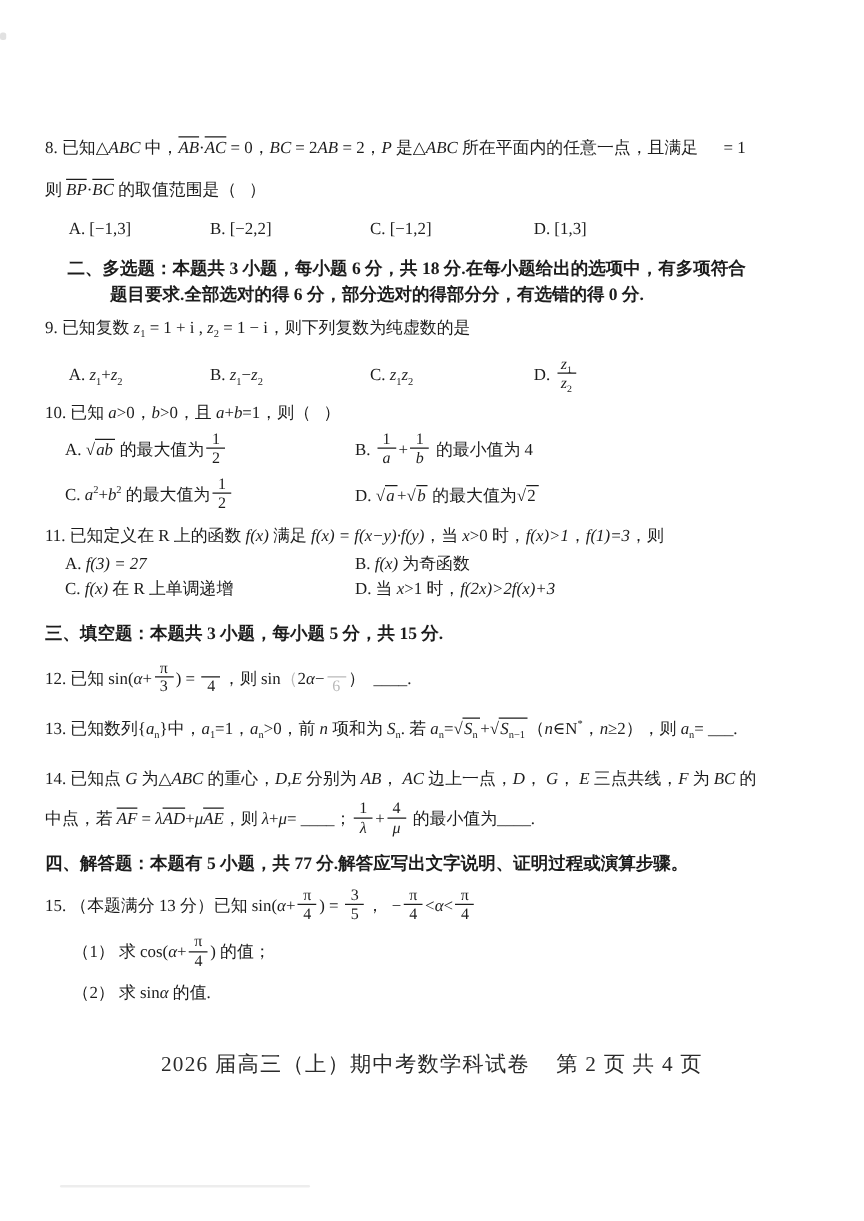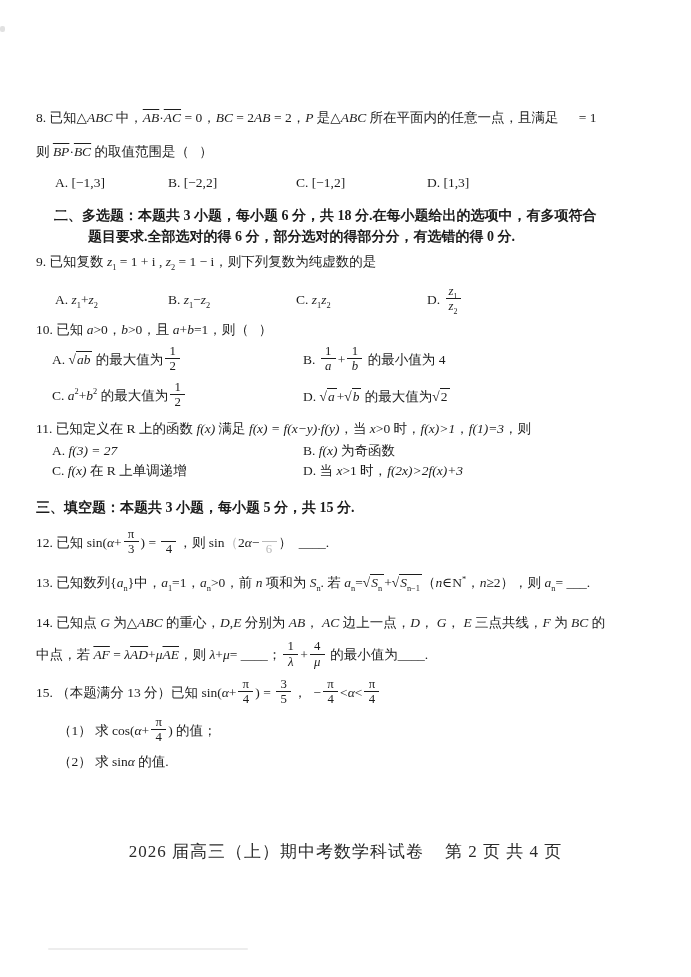--- a/index.html
+++ b/index.html
@@ -13,21 +13,21 @@
   .sheet{position:absolute;inset:0;background:#fff;border-radius:28px;}
   .content{position:absolute;left:36px;right:26px;top:108px;}
   .line{line-height:1.5;margin:0;}
   .q{white-space:nowrap;}
   .sec-header{font-weight:bold;font-size:14px;line-height:1.55;}
   .hang2{padding-left:34px;}
   .mt2{margin-top:2px;}.mt4{margin-top:4px;}.mt6{margin-top:6px;}
   .mt8{margin-top:8px;}.mt10{margin-top:10px;}.mt12{margin-top:12px;margin-left:18px;}
   .mt14{margin-top:14px;}.mt16{margin-top:16px;}.mt20{margin-top:20px;}
   .opts4{display:grid;grid-template-columns:113px 128px 131px auto;padding-left:19px;margin-top:10px;align-items:center;}
-  .opts2{display:grid;grid-template-columns:232px auto;padding-left:16px;align-items:center;gap:19px;}
+  .opts2{display:grid;grid-template-columns:232px auto;padding-left:16px;align-items:center;}
   .optrow-tall{min-height:36px;}
   .opt{white-space:nowrap;line-height:1.5;}
   .subitem{padding-left:22px;}
   
   .i{font-style:italic;}
   .vec{text-decoration:overline;}
   sub,sup{font-size:.62em;line-height:0;}
   .frac{display:inline-flex;flex-direction:column;align-items:center;text-align:center;
         vertical-align:middle;line-height:1.12;margin:0 2px;font-size:.95em;transform:translateY(-2px);}
   .frac>.num{border-bottom:1px solid currentColor;padding:0 3px;display:block;min-width:9px;}
@@ -122,20 +122,21 @@
 
     <p class="line q mt20">14. 已知点 <span class="i">G</span> 为△<span class="i">ABC</span> 的重心，<span class="i">D</span>,<span class="i">E</span> 分别为 <span class="i">AB</span>，&nbsp;<span class="i">AC</span> 边上一点，<span class="i">D</span>，&nbsp;<span class="i">G</span>，&nbsp;<span class="i">E</span> 三点共线，<span class="i">F</span> 为 <span class="i">BC</span> 的</p>
     <p class="line q mt8">中点，若 <span class="vec"><span class="i">AF</span></span> = <span class="i">λ</span><span class="vec"><span class="i">AD</span></span>+<span class="i">μ</span><span class="vec"><span class="i">AE</span></span>，则 <span class="i">λ</span>+<span class="i">μ</span>= ____；<span class="frac">
           <span class="num">1</span>
           <span class="den"><span class="i">λ</span></span>
         </span>+<span class="frac">
           <span class="num">4</span>
           <span class="den"><span class="i">μ</span></span>
         </span> 的最小值为____.</p>
 
+    <p class="line sec-header mt10">四、解答题：本题有 5 小题，共 77 分.解答应写出文字说明、证明过程或演算步骤。</p>
 
     <p class="line q mt8">15. （本题满分 13 分）已知 sin(<span class="i">α</span>+<span class="frac">
           <span class="num">π</span>
           <span class="den">4</span>
         </span>) = <span class="frac">
           <span class="num">3</span>
           <span class="den">5</span>
         </span>，&nbsp; −<span class="frac">
           <span class="num">π</span>
           <span class="den">4</span>

